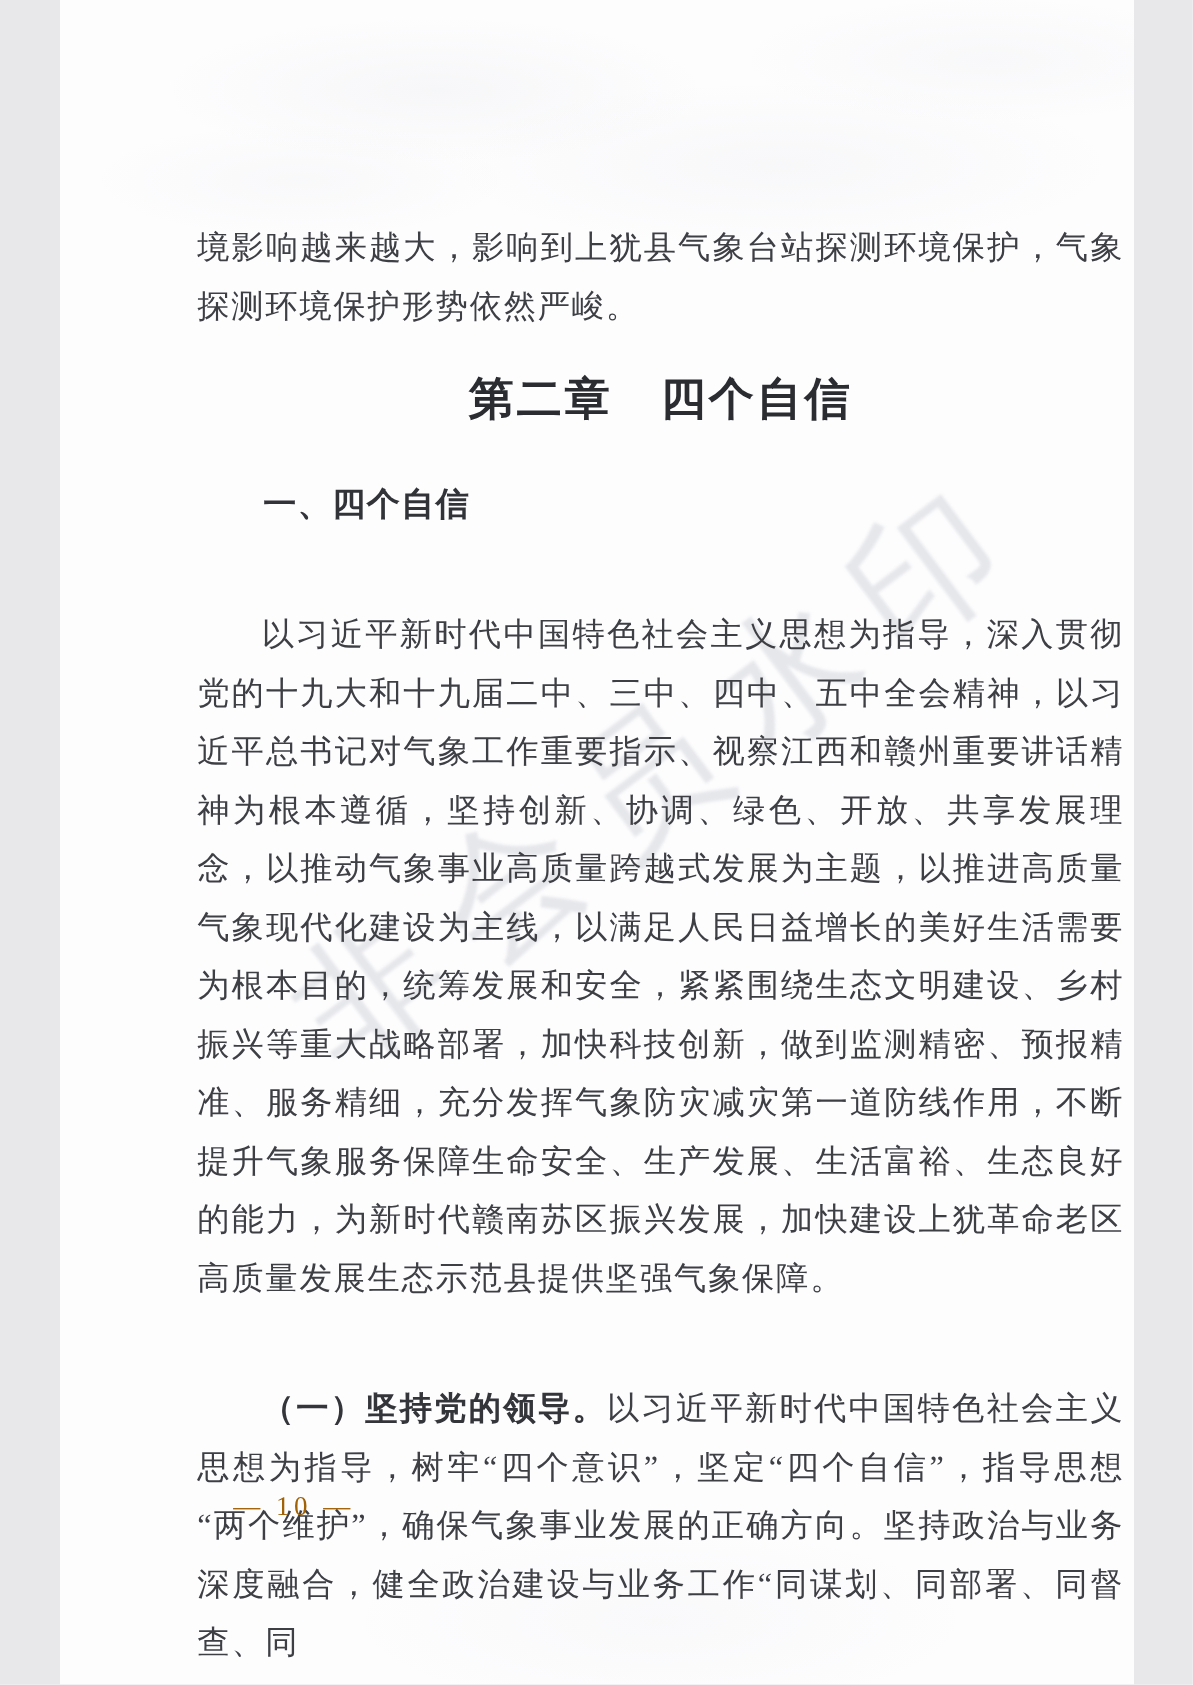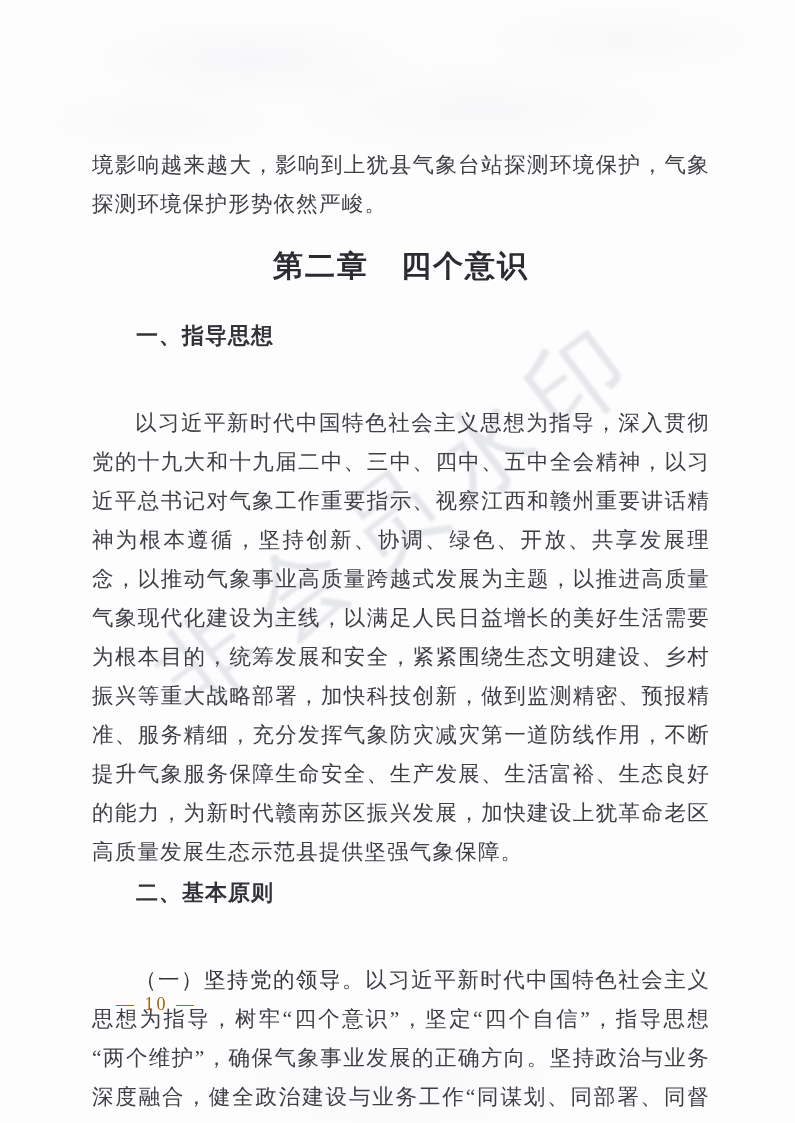--- a/index.html
+++ b/index.html
@@ -2,21 +2,21 @@
 <html lang="zh"><head>
 <meta charset="utf-8">
 <style>
   html, body {
     margin: 0;
     padding: 0;
     background: #e8e8ea;
   }
   .page {
     position: relative;
-    width: 795px;
+    width: 716px;
     height: 1123px;
     margin: 0 auto;
     background: #fdfdfe;
     overflow: hidden;
     font-family: "Liberation Serif", "DejaVu Serif", serif;
   }
   
   .showthrough {
     position: absolute;
     left: 0; top: 0;
@@ -71,21 +71,21 @@
   }
   .section-heading {
     margin: 0;
     font-size: 22px;
     font-weight: bold;
     line-height: 41px;
     text-indent: 2em;
     letter-spacing: 1px;
     color: #323338;
   }
-  .bold-lead { font-weight: normal; color: #34353a; }
+  .bold-lead { font-weight: bold; color: #34353a; }
   .page-number {
     position: absolute;
     left: 116px;
     top: 994px;
     font-size: 18px;
     letter-spacing: 3px;
     color: #a16207;
   }
 </style>
 </head>
@@ -94,26 +94,25 @@
 <div class="page">
 
   <div class="showthrough"></div>
 
   <div class="watermark">非会员水印</div>
 
   <div class="content">
 
     <p class="body-para">境影响越来越大，影响到上犹县气象台站探测环境保护，气象探测环境保护形势依然严峻。</p>
 
-    <h1 class="chapter-heading">第二章　四个意识</h1>
+    <h1 class="chapter-heading">第二章　四个自信</h1>
 
-    <h2 class="section-heading">一、指导思想</h2>
+    <h2 class="section-heading">一、四个自信</h2>
 
     <p class="body-para indent">以习近平新时代中国特色社会主义思想为指导，深入贯彻党的十九大和十九届二中、三中、四中、五中全会精神，以习近平总书记对气象工作重要指示、视察江西和赣州重要讲话精神为根本遵循，坚持创新、协调、绿色、开放、共享发展理念，以推动气象事业高质量跨越式发展为主题，以推进高质量气象现代化建设为主线，以满足人民日益增长的美好生活需要为根本目的，统筹发展和安全，紧紧围绕生态文明建设、乡村振兴等重大战略部署，加快科技创新，做到监测精密、预报精准、服务精细，充分发挥气象防灾减灾第一道防线作用，不断提升气象服务保障生命安全、生产发展、生活富裕、生态良好的能力，为新时代赣南苏区振兴发展，加快建设上犹革命老区高质量发展生态示范县提供坚强气象保障。</p>
 
-    <h2 class="section-heading">二、基本原则</h2>
 
     <p class="body-para indent"><span class="bold-lead">（一）坚持党的领导。</span><span>以习近平新时代中国特色社会主义思想为指导，树牢“四个意识”，坚定“四个自信”，指导思想“两个维护”，确保气象事业发展的正确方向。坚持政治与业务深度融合，健全政治建设与业务工作“同谋划、同部署、同督查、同</span></p>
   </div>
 
   <div class="page-number">— 10 —</div>
 
 </div>
 
 </body></html>

